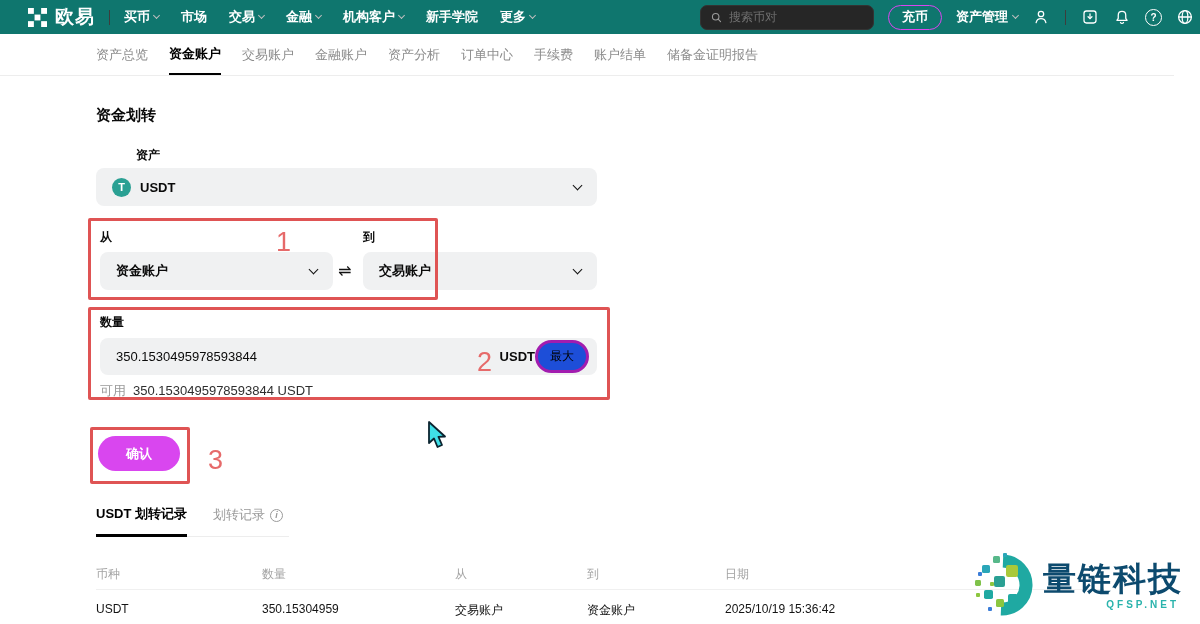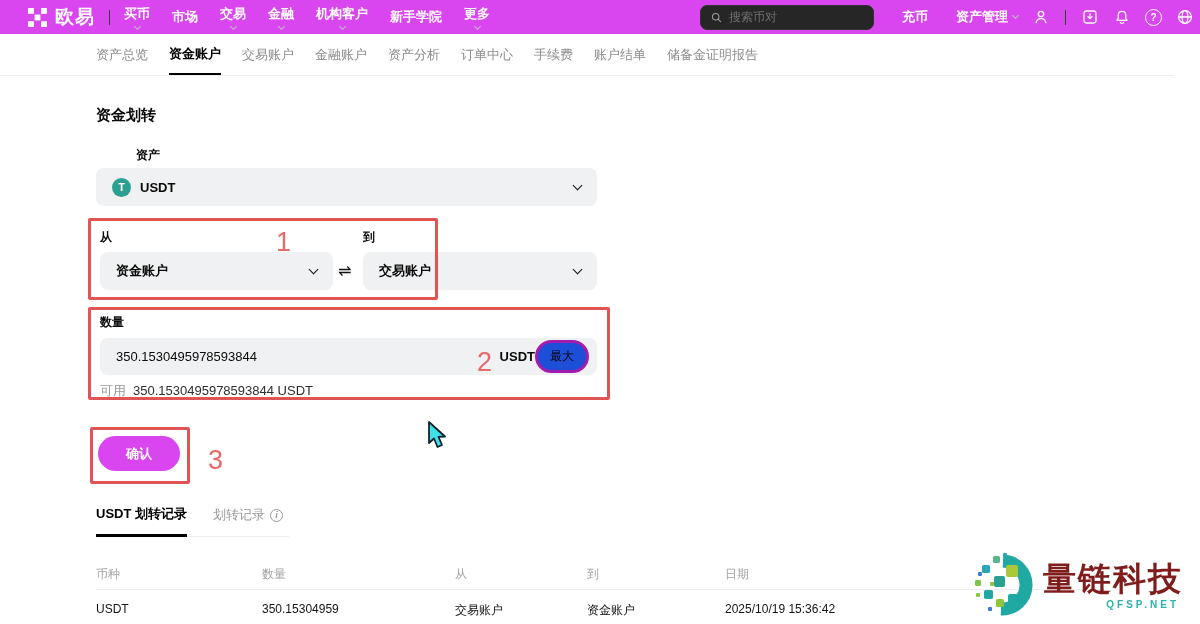--- a/index.html
+++ b/index.html
@@ -4,28 +4,28 @@
 <style>
   * { margin:0; padding:0; box-sizing:border-box; }
   html,body { width:1200px; height:624px; }
   body {
     font-family:"Liberation Sans","DejaVu Sans",sans-serif;
     background:#fff; position:relative; overflow:hidden; color:#0a0a0a;
   }
   
   .topbar {
     position:absolute; top:0; left:0; width:1200px; height:34px;
-    background:#d946ef; color:#fff; display:flex; align-items:center;
+    background:#0f766e; color:#fff; display:flex; align-items:center;
     padding:0 6px 0 28px;
   }
   .brand { display:flex; align-items:center; gap:8px; cursor:pointer; }
   .brand-name { font-size:19px; font-weight:700; letter-spacing:1px; }
   .vdiv { width:1px; height:15px; background:#3d3d3d; margin:0 14px; }
   .topnav { display:flex; align-items:center; gap:22px; font-size:13px; font-weight:600; }
-  .topnav-item { display:flex; align-items:center; gap:4px; cursor:pointer; white-space:nowrap;flex-direction:column; }
+  .topnav-item { display:flex; align-items:center; gap:4px; cursor:pointer; white-space:nowrap; }
   .chev { display:inline-block; width:5px; height:5px; border-right:1.5px solid #bfbfbf;
           border-bottom:1.5px solid #bfbfbf; transform:rotate(45deg); margin-top:-3px; }
   .chev-dark { width:7px; height:7px; border-color:#111; border-width:1.8px; }
   .topbar-right { margin-left:auto; display:flex; align-items:center; gap:14px; }
   .searchbox {
     width:174px; height:25px; background:#262626; border:1px solid #333;
     border-radius:7px; display:flex; align-items:center; padding:0 9px; gap:6px;
   }
   .searchbox input {
     flex:1; background:transparent; border:none; outline:none;
@@ -105,21 +105,21 @@
   .tbl-head, .tbl-row {
     position:absolute; left:96px; width:1008px; display:grid;
     grid-template-columns:166px 193px 132px 138px 1fr; font-size:12px;
   }
   .tbl-head { top:566px; color:#a3a3a3; }
   .tbl-divider { position:absolute; left:96px; top:589px; width:1008px; height:1px; background:#f0f0f0; }
   .tbl-row { top:602px; color:#141414; }
   
   .watermark { position:absolute; left:973px; top:552px; display:flex; align-items:center; gap:6px; }
   .wm-text { display:flex; flex-direction:column; align-items:flex-end; }
-  .wm-name { font-size:33px; font-weight:700; color:#7f1d1d; line-height:1.15; letter-spacing:2px; }
+  .wm-name { font-size:33px; font-weight:700; color:#0c4a6e; line-height:1.15; letter-spacing:2px; }
   .wm-domain { font-size:10px; letter-spacing:3px; color:#2ab3ac; font-weight:700; margin-top:1px; margin-right:4px; }
   
   .cursor { position:absolute; left:426px; top:421px; pointer-events:none; }
 </style>
 </head>
 <body>
 
 <header class="topbar">
   <div class="brand">
     <svg width="19" height="19" viewBox="0 0 24 24">

